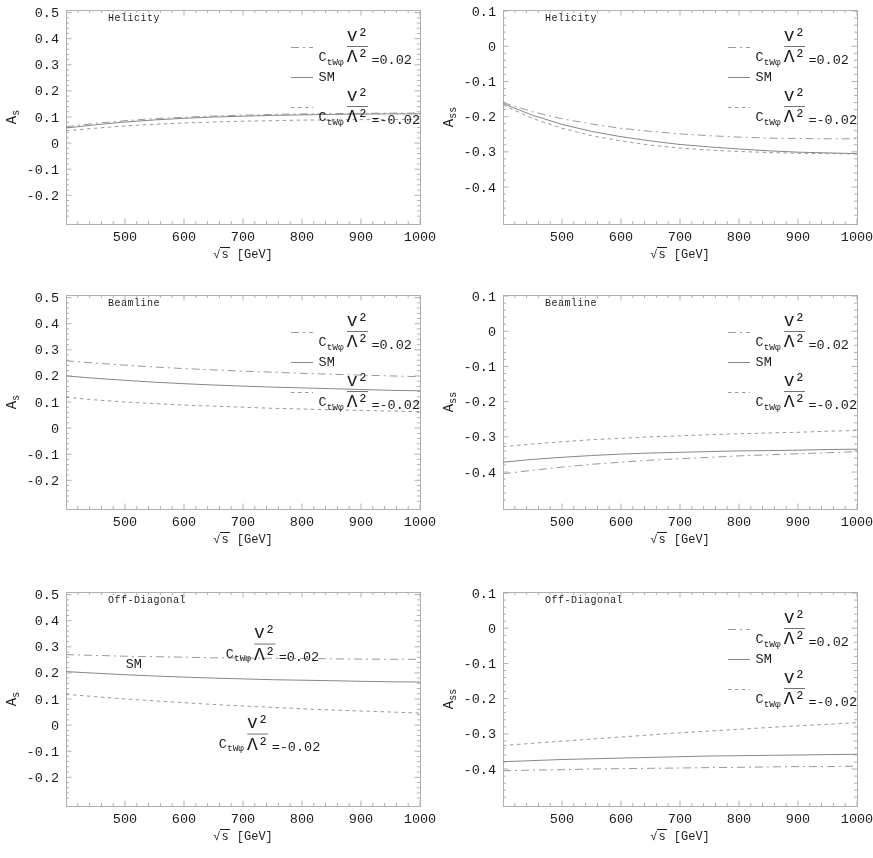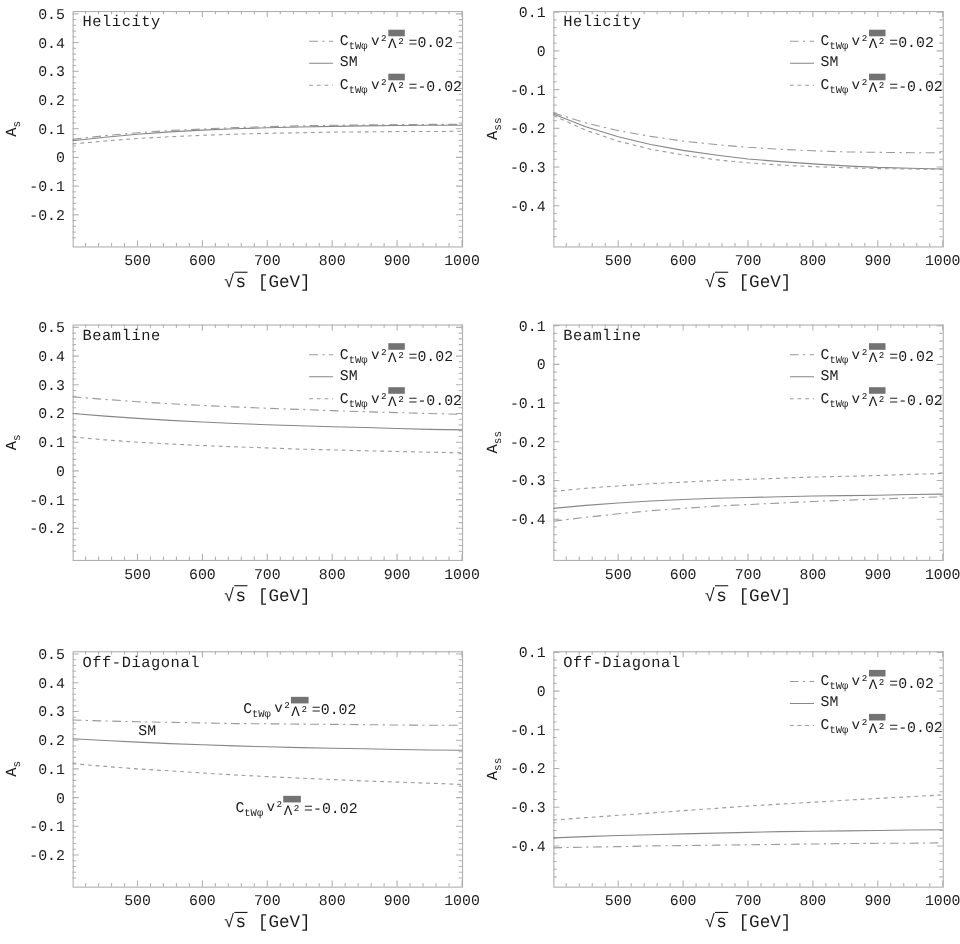--- a/index.html
+++ b/index.html
@@ -3,33 +3,33 @@
 <meta charset="utf-8">
 <style>
   html,body{margin:0;padding:0;background:#fff;}
   .fig{position:relative;width:873px;height:858px;background:#fff;overflow:hidden;
        font-family:"Liberation Mono","DejaVu Sans Mono",monospace;color:#1c1c1c;}
   .panel{position:absolute;width:436px;}
   .p0{left:0;top:0;height:285px}.p1{left:437px;top:0;height:285px}
   .p2{left:0;top:285px;height:285px}.p3{left:437px;top:285px;height:285px}
   .p4{left:0;top:570px;height:288px}.p5{left:437px;top:570px;height:288px}
   .panel svg.canvas{position:absolute;left:0;top:0;}
-  .ptitle{position:absolute;font-size:14px;letter-spacing:.5px;white-space:nowrap;}
+  .ptitle{position:absolute;font-size:10px;letter-spacing:.5px;white-space:nowrap;margin-left:33px;}
   .ylab{position:absolute;font-size:14px;white-space:nowrap;transform:translate(-50%,-50%) rotate(-90deg);}
   .ylab sub{font-size:10px;}
-  .xlab{position:absolute;text-align:center;font-size:16px;white-space:nowrap;}
+  .xlab{position:absolute;text-align:center;font-size:12px;white-space:nowrap;}
   .sqrt-arg{border-top:1.4px solid #1c1c1c;padding:0 1px;}
   .legend{position:absolute;display:flex;flex-direction:column;align-items:flex-start;}
   .lrow{display:flex;align-items:center;margin:1px 0;}
   .sample{flex:none;margin-right:6px;}
   .lbl{display:inline-flex;align-items:flex-end;font-size:13.5px;white-space:nowrap;}
   .lbl sub{font-size:9.5px;}
-  .frac{display:inline-flex;flex-direction:row;align-items:center;line-height:1.08;
-        font-size:13px;margin:0 3px;}
-  .frac .den{border-top:6px solid #737373;padding-top:1px;}
+  .frac{display:inline-flex;flex-direction:column;align-items:center;line-height:1.08;
+        font-size:18px;margin:0 3px;}
+  .frac .den{border-top:1px solid #737373;padding-top:1px;}
   .inlbl{position:absolute;transform:translate(-50%,-50%);}
 </style>
 </head>
 <body>
 
 <div class="fig">
   <section class="panel p0" id="panel-0">
       <svg class="canvas" width="436" height="285">
         <rect x="66.5" y="10.5" width="354" height="214" fill="none" stroke="#b0b0b0" stroke-width="1"></rect>
         <line x1="125" y1="224" x2="125" y2="218.5" stroke="#b0b0b0" stroke-width="1"></line>

